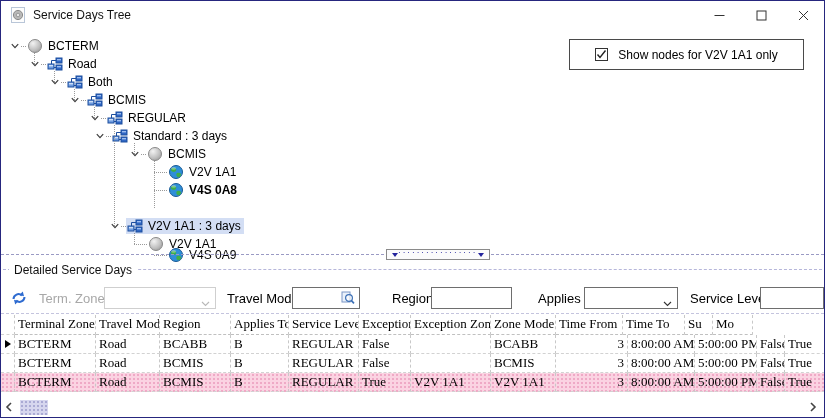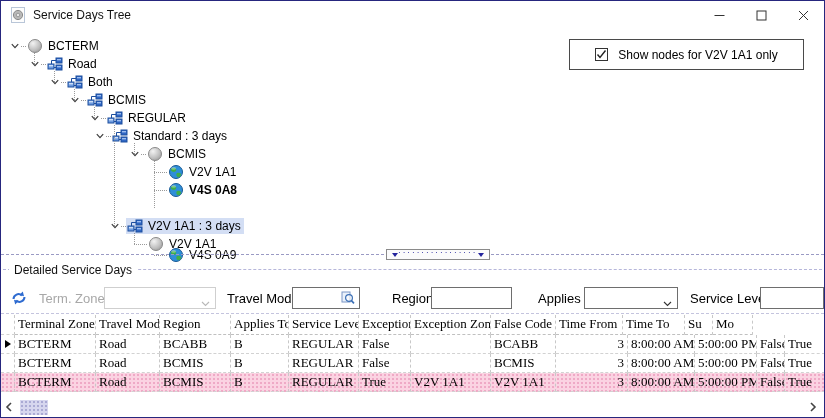--- a/index.html
+++ b/index.html
@@ -439,21 +439,21 @@
     <div class="grid" id="grid-container">
         <div class="g-row g-head">
           <span class="g-ind"></span>
           <span class="g-cell" style="width:81px;flex:0 0 81px">Terminal Zone</span>
           <span class="g-cell" style="width:64px;flex:0 0 64px">Travel Mode</span>
           <span class="g-cell" style="width:71px;flex:0 0 71px">Region</span>
           <span class="g-cell" style="width:58px;flex:0 0 58px">Applies To</span>
           <span class="g-cell" style="width:70px;flex:0 0 70px">Service Level</span>
           <span class="g-cell" style="width:52px;flex:0 0 52px">Exception</span>
           <span class="g-cell" style="width:80px;flex:0 0 80px">Exception Zone</span>
-          <span class="g-cell" style="width:65px;flex:0 0 65px">False Code</span>
+          <span class="g-cell" style="width:65px;flex:0 0 65px">Zone Mode</span>
           <span class="g-cell" style="width:67px;flex:0 0 67px">Time From</span>
           <span class="g-cell" style="width:62px;flex:0 0 62px">Time To</span>
           <span class="g-cell" style="width:28px;flex:0 0 28px">Su</span>
           <span class="g-cell" style="width:40px;flex:0 0 40px">Mo</span>
         </div>
         <div class="g-row">
           <span class="g-ind">
             <span class="row-arrow"></span>
           </span>
           <span class="g-cell" style="width:81px;flex:0 0 81px">BCTERM</span>

